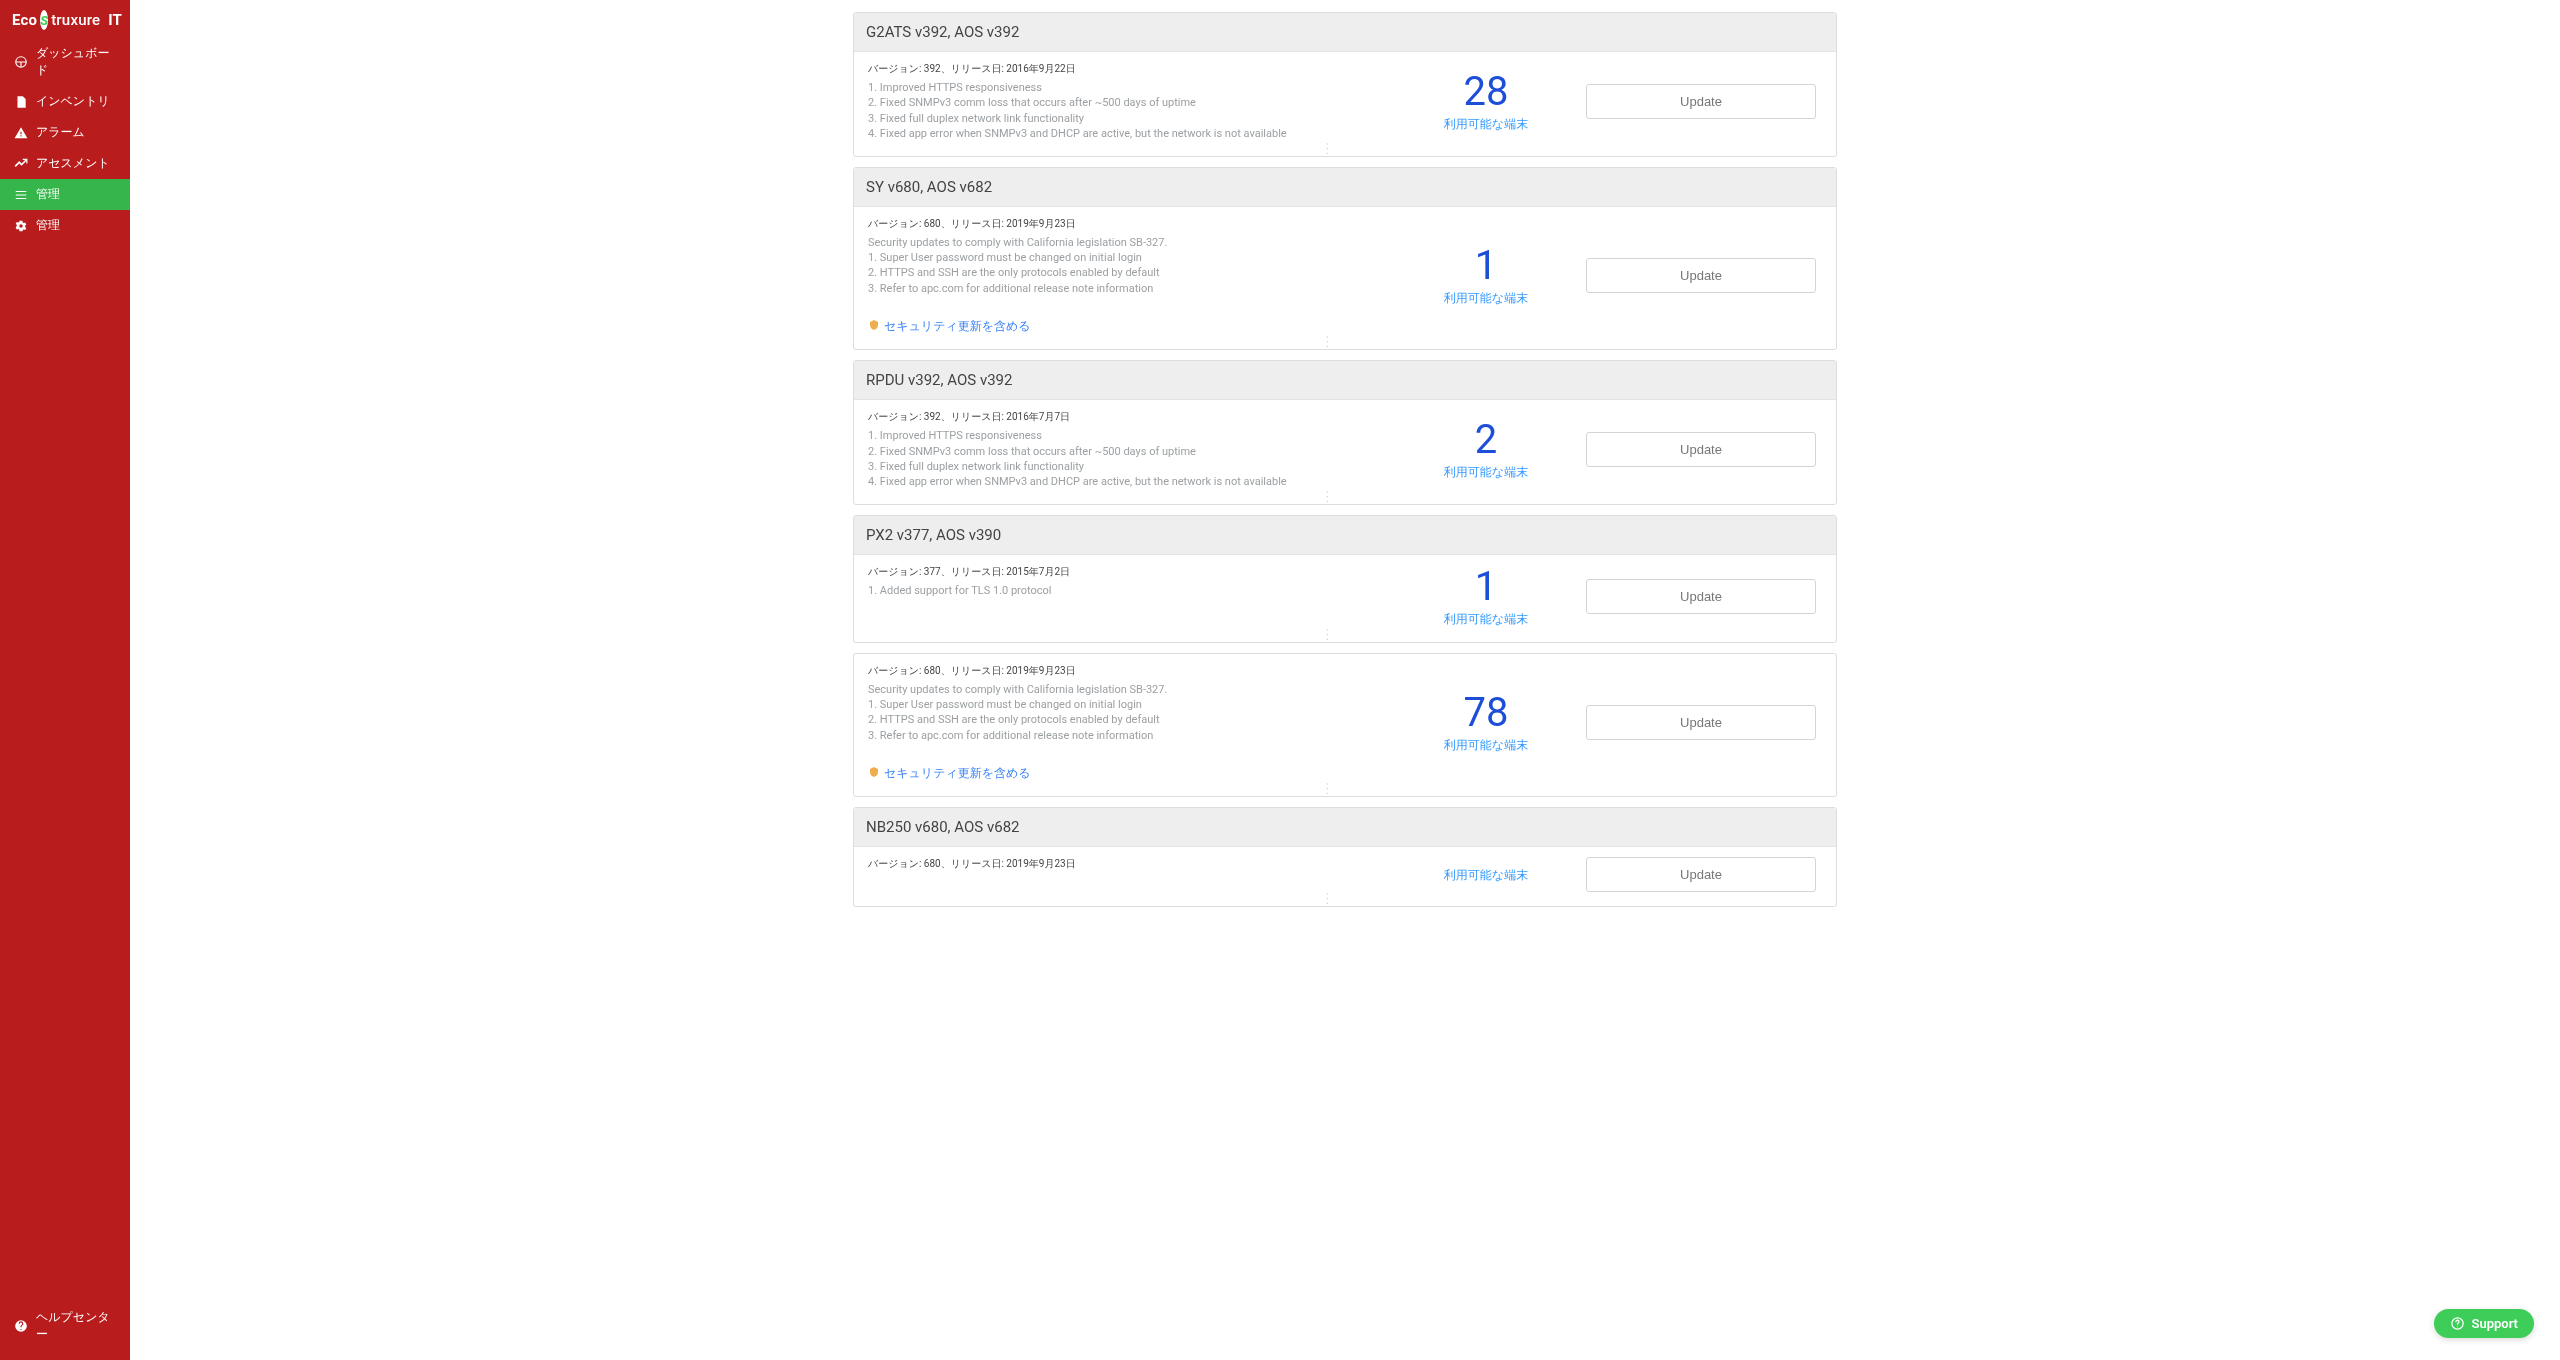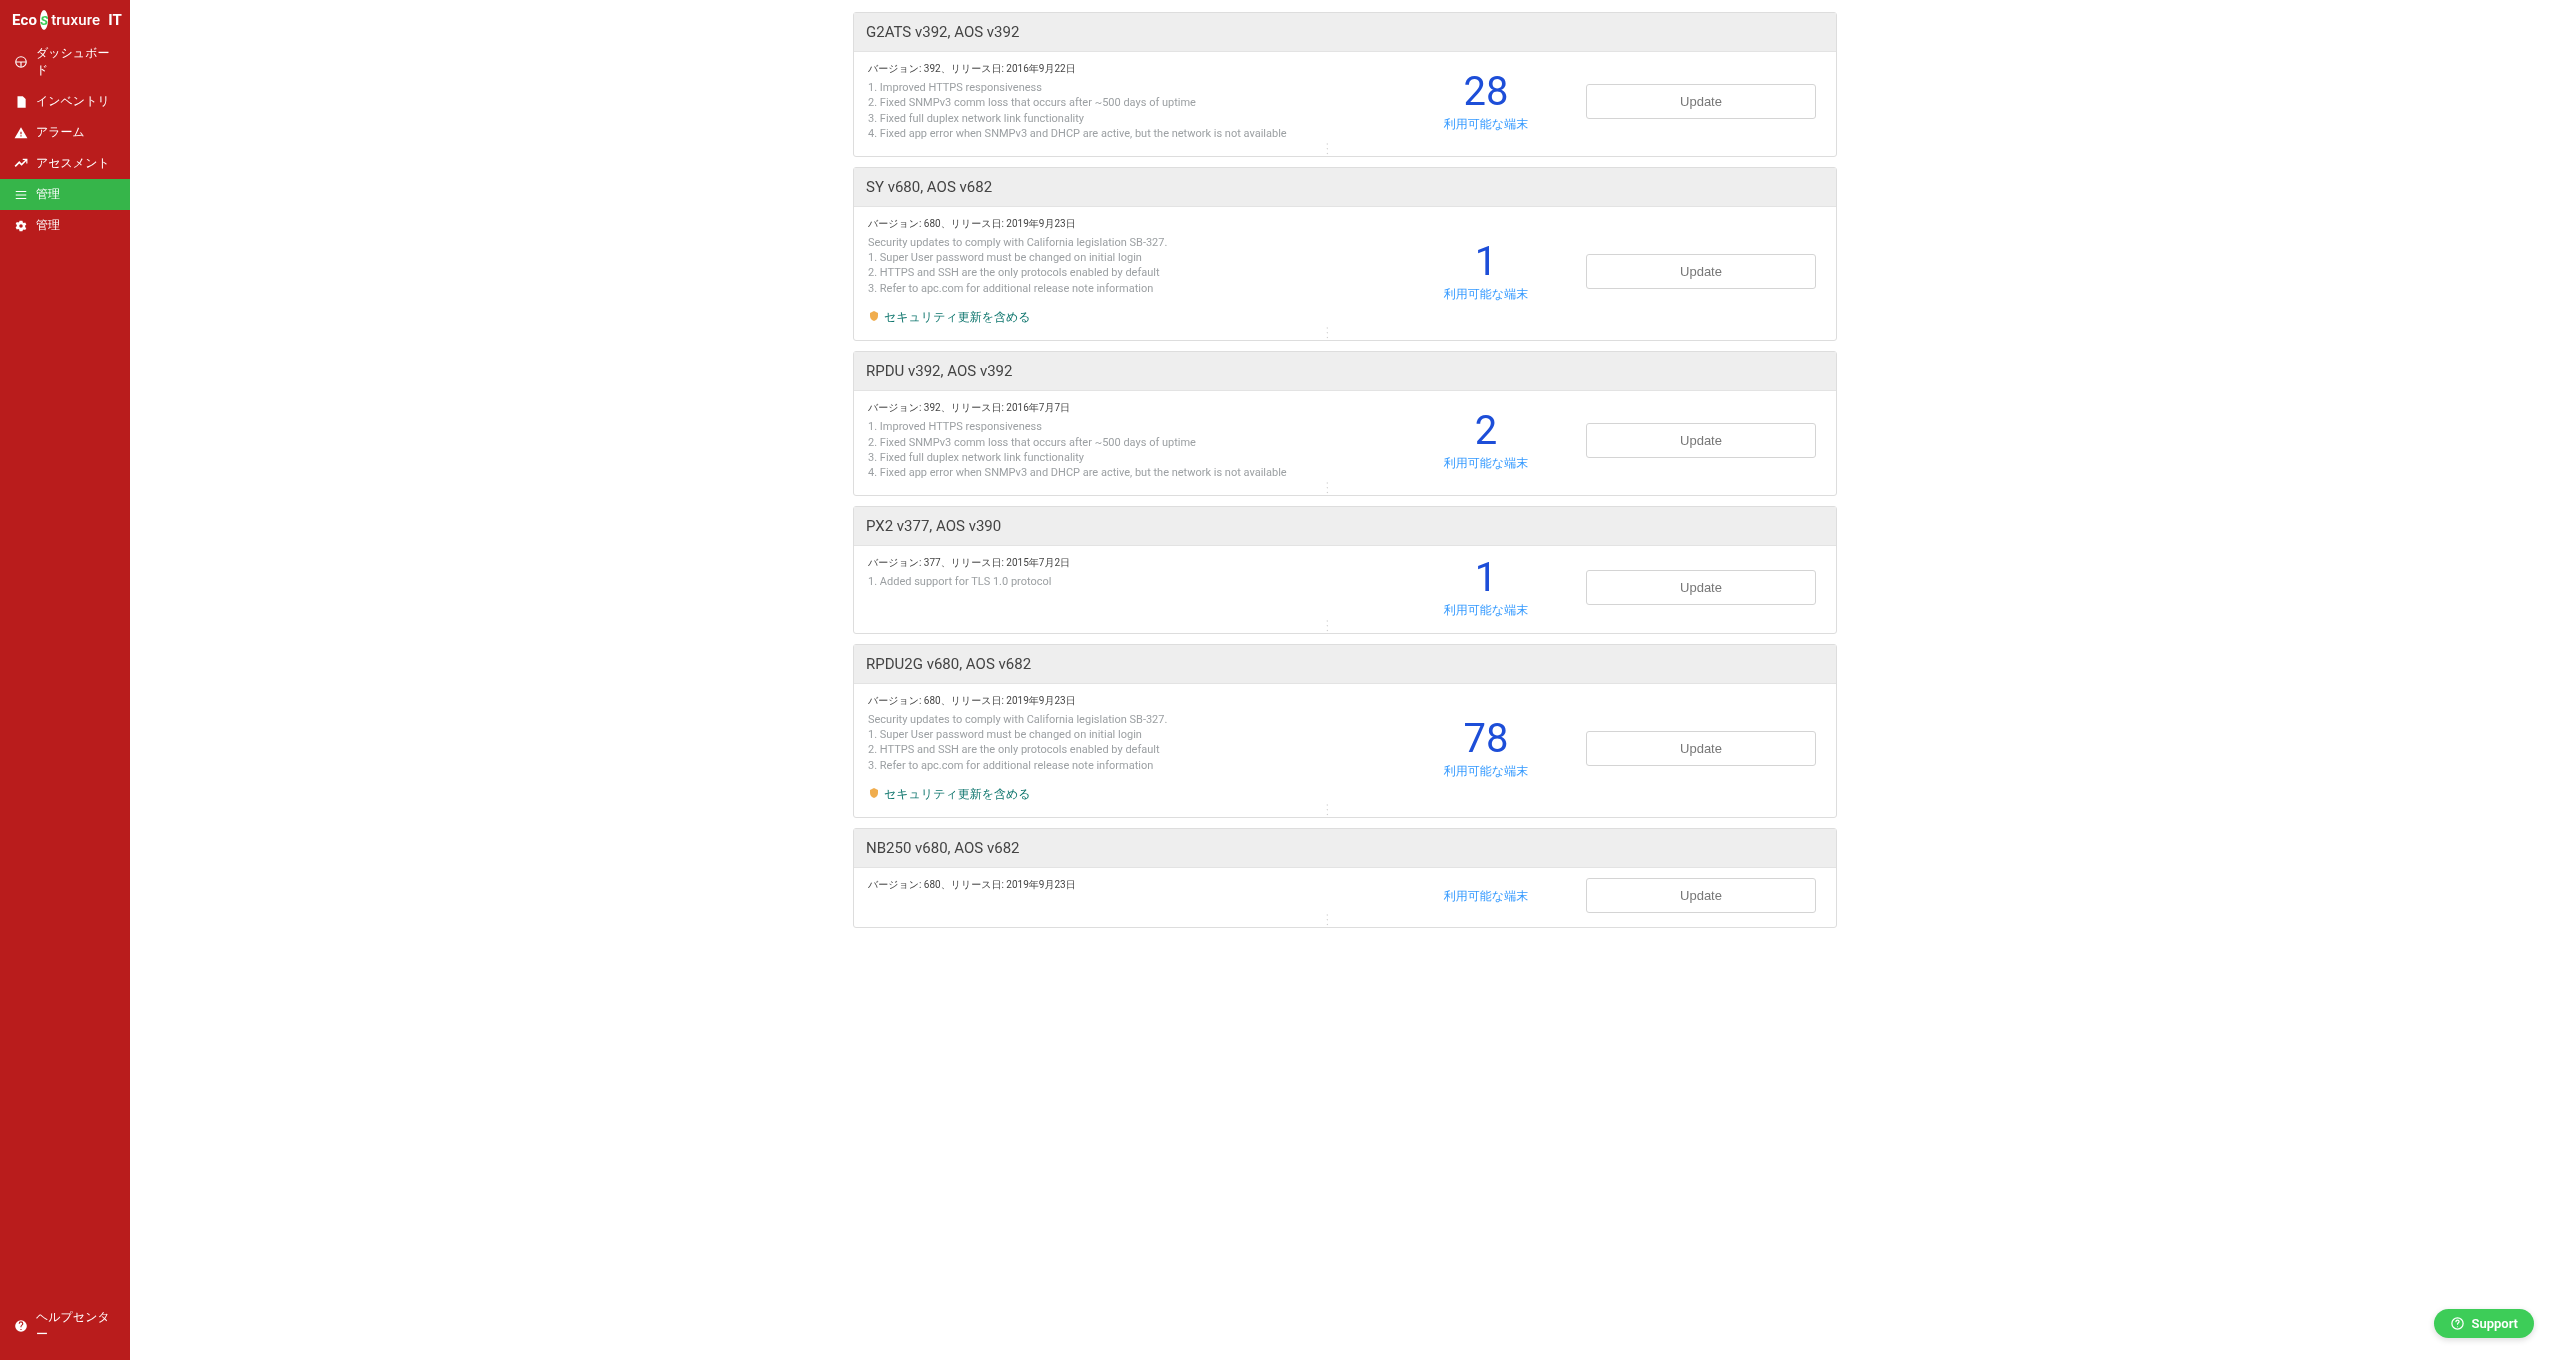--- a/index.html
+++ b/index.html
@@ -22,21 +22,21 @@
   .cards-wrapper { max-width: 984px; margin: 0 auto; }
 
   .card { border: 1px solid #ddd; border-radius: 3px; margin-top: 10px; background: #fff; }
   .card:first-child { margin-top: 0; }
   .card-header { background: #eeeeee; padding: 10px 12px; font-size: 15px; color: #444; border-bottom: 1px solid #e3e3e3; }
   .card-body { display: flex; align-items: stretch; padding: 10px 20px 14px 14px; position: relative; }
   .col-info { flex: 1; min-width: 0; }
   .version-line { font-size: 10px; color: #444; margin-bottom: 4px; }
   .notes { font-size: 11px; color: #9ca0a3; line-height: 1.4; white-space: pre-line; }
   .resize-handle { position: absolute; bottom: 2px; color: #ccc; font-size: 10px; transform: rotate(-45deg); left: 468px; }
-  .security-tag { margin-top: 13px; font-size: 12px; color: #0f766e; display: flex; align-items: center; gap: 4px; }
+  .security-tag { margin-top: 22px; font-size: 12px; color: #3b82f6; display: flex; align-items: center; gap: 4px; }
   .security-tag .shield { color: #f0ad4e; }
 
   .col-count { width: 160px; text-align: center; display: flex; flex-direction: column; justify-content: center; }
   .big-num { font-size: 40px; color: #1d4ed8; line-height: 1.1; }
   .avail-link { color: #3399ff; font-size: 12px; margin-top: 2px; cursor: pointer; }
 
   .col-action { width: 250px; display: flex; align-items: center; justify-content: flex-end; }
   .update-btn { width: 230px; padding: 9px 0; border: 1px solid #d4d4d4; background: #fff; border-radius: 3px; color: #777; font-size: 13px; cursor: pointer; text-align: center; }
 
   
@@ -181,21 +181,20 @@
           <div class="col-count">
             <div class="big-num">1</div>
             <div class="avail-link">利用可能な端末</div>
           </div>
           <div class="col-action">
             <button class="update-btn">Update</button>
           </div>
         </div>
       </div>
       <div class="card">
-        <div class="card-header">RPDU2G v680, AOS v682</div>
         <div class="card-body">
           <div class="col-info">
             <div class="version-line">バージョン: 680、リリース日: 2019年9月23日</div>
             <div class="notes">Security updates to comply with California legislation SB-327.
 1. Super User password must be changed on initial login
 2. HTTPS and SSH are the only protocols enabled by default
 3. Refer to apc.com for additional release note information</div>
             <div class="security-tag">
               <span class="shield"><svg width="12" height="12" viewBox="0 0 24 24" fill="#f0ad4e">
                   <path d="M12 2l8 4v6c0 5-3.5 9-8 10-4.5-1-8-5-8-10V6l8-4z"></path>

